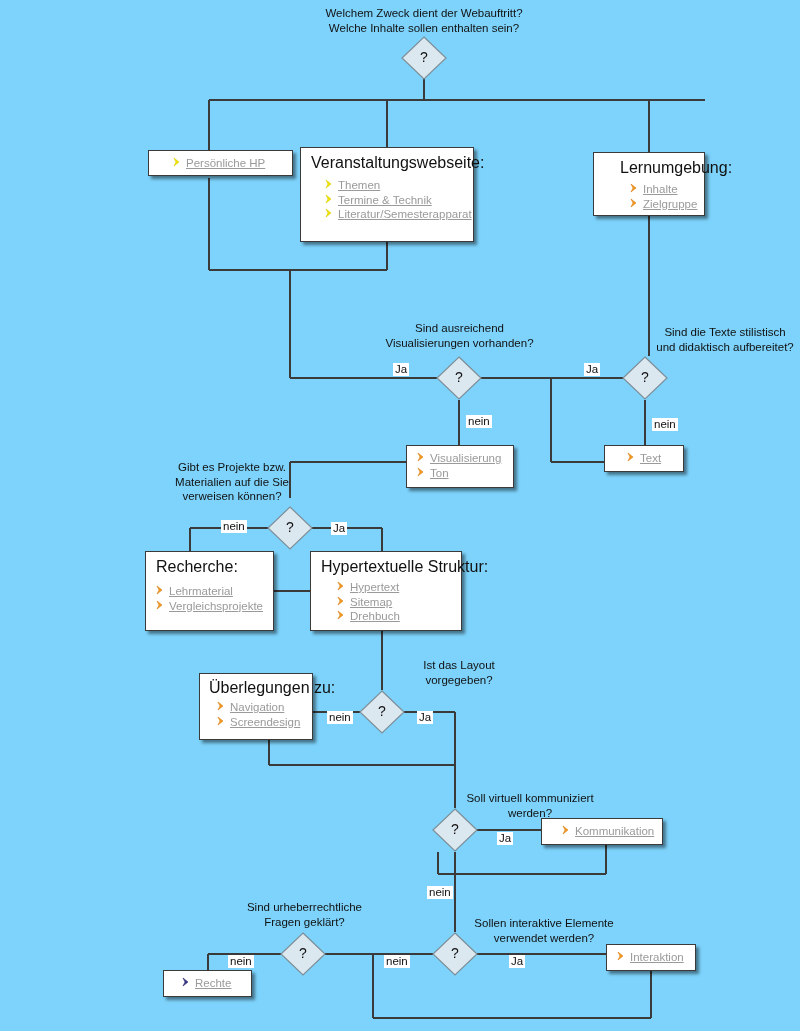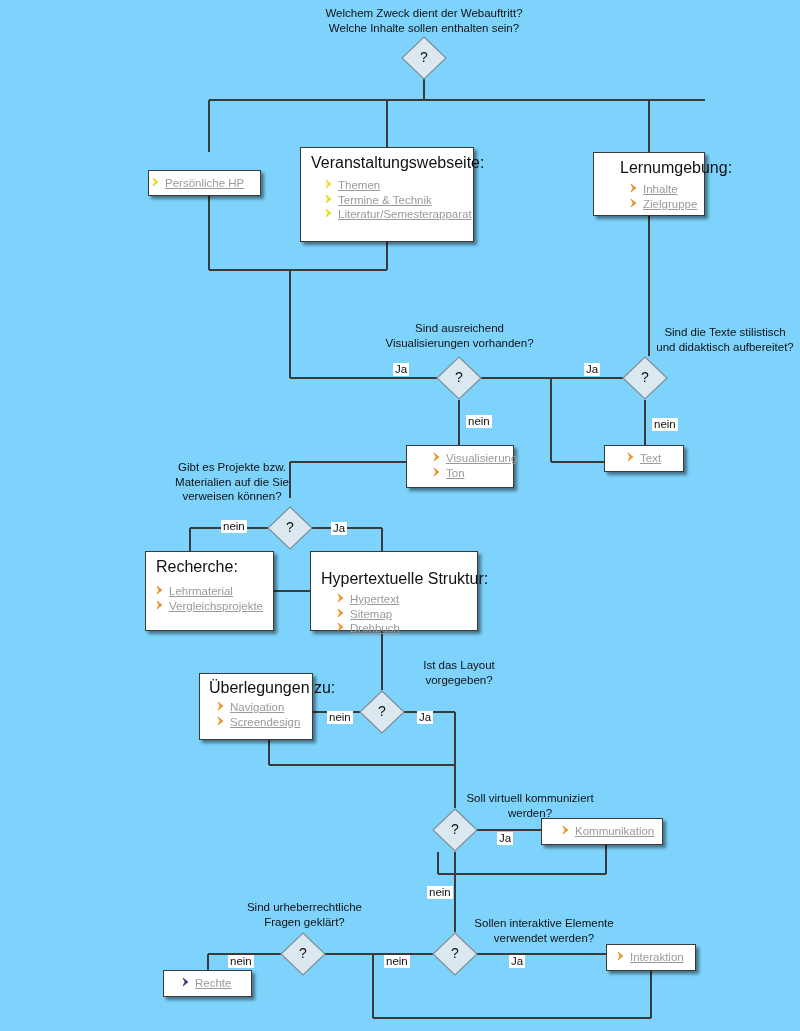--- a/index.html
+++ b/index.html
@@ -286,21 +286,21 @@
   <div class="edgelabel" style="left:221px; top:520px;">nein</div>
   <div class="edgelabel" style="left:331px; top:522px;">Ja</div>
   <div class="edgelabel" style="left:327px; top:711px;">nein</div>
   <div class="edgelabel" style="left:417px; top:711px;">Ja</div>
   <div class="edgelabel" style="left:497px; top:832px;">Ja</div>
   <div class="edgelabel" style="left:427px; top:886px;">nein</div>
   <div class="edgelabel" style="left:384px; top:955px;">nein</div>
   <div class="edgelabel" style="left:509px; top:955px;">Ja</div>
   <div class="edgelabel" style="left:228px; top:955px;">nein</div>
 
-  <div class="node" style="left:148px; top:170px; width:113px; height:26px; padding:5px 3px;">
+  <div class="node" style="left:148px; top:150px; width:145px; height:26px; padding:5px 24px;">
     <ul>
       <li>
         <span class="bullet">
           <svg width="10" height="10" viewBox="0 0 10 10">
               <path d="M1,1 L6,5 L1,9 L3,5 Z" fill="#f2e500" stroke="#d8cd00" stroke-width="0.6"></path>
             </svg>
         </span>
         <span class="lbl">Persönliche HP </span>
       </li>
     </ul>
@@ -351,21 +351,21 @@
         <span class="bullet">
           <svg width="10" height="10" viewBox="0 0 10 10">
               <path d="M1,1 L6,5 L1,9 L3,5 Z" fill="#f59a1e" stroke="#d9801a" stroke-width="0.6"></path>
             </svg>
         </span>
         <span class="lbl">Zielgruppe</span>
       </li>
     </ul>
   </div>
 
-  <div class="node" style="left:406px; top:445px; width:108px; height:43px; padding:5px 20px;">
+  <div class="node" style="left:406px; top:445px; width:108px; height:43px; padding:5px 4px;">
     <ul style="margin-left:6px;">
       <li>
         <span class="bullet">
           <svg width="10" height="10" viewBox="0 0 10 10">
               <path d="M1,1 L6,5 L1,9 L3,5 Z" fill="#f59a1e" stroke="#d9801a" stroke-width="0.6"></path>
             </svg>
         </span>
         <span class="lbl">Visualisierung</span>
       </li>
       <li>
@@ -407,21 +407,21 @@
         <span class="bullet">
           <svg width="10" height="10" viewBox="0 0 10 10">
               <path d="M1,1 L6,5 L1,9 L3,5 Z" fill="#f59a1e" stroke="#d9801a" stroke-width="0.6"></path>
             </svg>
         </span>
         <span class="lbl">Vergleichsprojekte</span>
       </li>
     </ul>
   </div>
 
-  <div class="node" style="left:310px; top:551px; width:168px; height:80px; padding:20px 10px;">
+  <div class="node" style="left:310px; top:551px; width:152px; height:80px; padding:8px 10px;">
     <div class="title">Hypertextuelle Struktur:</div>
     <ul style="margin-top:6px; margin-left:16px;">
       <li>
         <span class="bullet">
           <svg width="10" height="10" viewBox="0 0 10 10">
               <path d="M1,1 L6,5 L1,9 L3,5 Z" fill="#f59a1e" stroke="#d9801a" stroke-width="0.6"></path>
             </svg>
         </span>
         <span class="lbl">Hypertext</span>
       </li>

